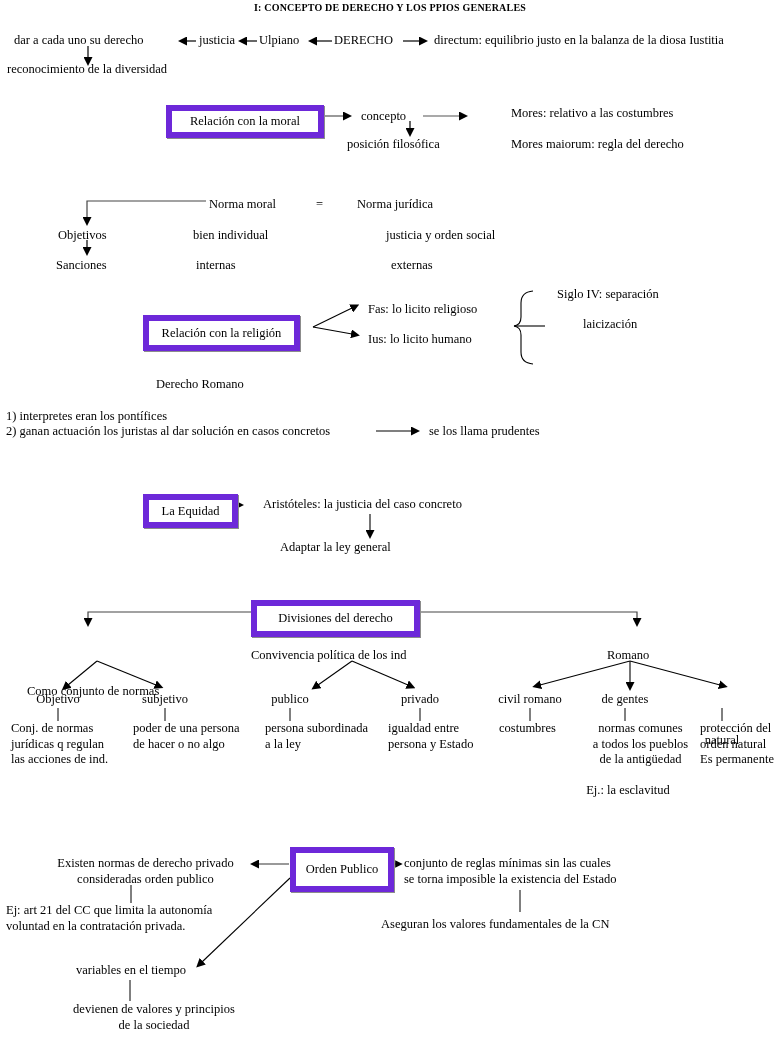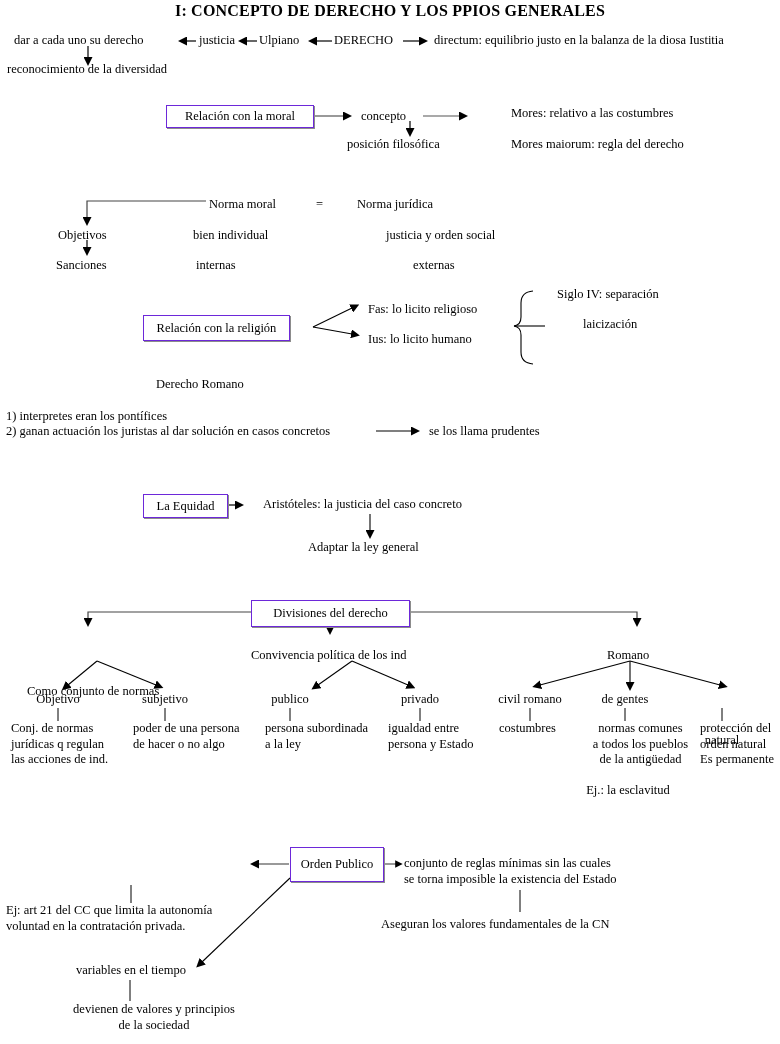--- a/index.html
+++ b/index.html
@@ -8,24 +8,24 @@
     font-family:"Liberation Serif","DejaVu Serif",serif;
     color:#000000;
   }
   .canvas{position:absolute;left:0;top:0;width:780px;height:1044px;}
   svg.lines{position:absolute;left:0;top:0;width:780px;height:1044px;pointer-events:none;}
   .t{position:absolute;font-size:12.5px;line-height:15px;white-space:nowrap;}
   .tc{position:absolute;font-size:12.5px;line-height:15px;white-space:nowrap;transform:translateX(-50%);text-align:center;}
   .tw{position:absolute;font-size:12.5px;line-height:15.5px;}
   .title{
     position:absolute;left:0;top:2px;width:780px;text-align:center;
-    font-size:16px;font-weight:bold;letter-spacing:0.2px;
+    font-size:10px;font-weight:bold;letter-spacing:0.2px;
   }
   .box{
-    position:absolute;border:1px solid #6d28d9;background:#ffffff;
+    position:absolute;border:6px solid #6d28d9;background:#ffffff;
     box-shadow:1px 1px 0 #8c8c8c;
     display:flex;align-items:center;justify-content:center;
     font-size:12.5px;
   }
 </style>
 </head>
 <body>
 
 <div class="canvas">
 
@@ -158,40 +158,40 @@
   <div class="t" style="left:209px;top:197px;">Norma moral</div>
   <div class="t" style="left:316px;top:197px;">=</div>
   <div class="t" style="left:357px;top:197px;">Norma jurídica</div>
 
   <div class="t" style="left:58px;top:228px;">Objetivos</div>
   <div class="t" style="left:193px;top:228px;">bien individual</div>
   <div class="t" style="left:386px;top:228px;">justicia y orden social</div>
 
   <div class="t" style="left:56px;top:258px;">Sanciones</div>
   <div class="t" style="left:196px;top:258px;">internas</div>
-  <div class="t" style="left:413px;top:258px;">externas</div>
+  <div class="t" style="left:391px;top:258px;">externas</div>
 
   <div class="box" style="left:143px;top:315px;width:145px;height:24px;">
     <span>Relación con la religión</span>
   </div>
   <div class="t" style="left:368px;top:302px;">Fas: lo licito religioso</div>
   <div class="t" style="left:368px;top:332px;">Ius: lo licito humano</div>
   <div class="t" style="left:557px;top:287px;">Siglo IV: separación</div>
   <div class="t" style="left:583px;top:317px;">laicización</div>
 
   <div class="t" style="left:156px;top:377px;">Derecho Romano</div>
   <div class="t" style="left:6px;top:409px;">1) interpretes eran los pontífices</div>
   <div class="t" style="left:6px;top:424px;">2) ganan actuación los juristas al dar solución en casos concretos</div>
   <div class="t" style="left:429px;top:424px;">se los llama prudentes</div>
 
   <div class="box" style="left:143px;top:494px;width:83px;height:22px;">
     <span>La Equidad</span>
   </div>
   <div class="t" style="left:263px;top:497px;">Aristóteles: la justicia del caso concreto</div>
-  <div class="t" style="left:308px;top:540px;text-align:right;">Adaptar la ley general</div>
+  <div class="t" style="left:280px;top:540px;text-align:right;">Adaptar la ley general</div>
 
   <div class="box" style="left:251px;top:600px;width:157px;height:25px;">
     <span>Divisiones del derecho</span>
   </div>
 
   <div class="t" style="left:27px;top:684px;">Como conjunto de normas</div>
   <div class="t" style="left:251px;top:648px;">Convivencia política de los ind</div>
   <div class="t" style="left:607px;top:648px;">Romano</div>
 
   <div class="tc" style="left:58px;top:692px;">Objetivo</div>
@@ -218,20 +218,22 @@
   <div class="tw" style="left:700px;top:721px;width:82px;white-space:pre-line;">protección del
 orden natural
 Es permanente</div>
 
   <div class="tc" style="left:628px;top:783px;">Ej.: la esclavitud</div>
 
   <div class="box" style="left:290px;top:847px;width:92px;height:33px;">
     <span>Orden Publico</span>
   </div>
 
+  <div class="tw" style="left:38px;top:856px;width:215px;white-space:pre-line;text-align:center;">Existen normas de derecho privado
+consideradas orden publico</div>
   <div class="tw" style="left:6px;top:903px;width:260px;white-space:pre-line;">Ej: art 21 del CC que limita la autonomía
 voluntad en la contratación privada.</div>
 
   <div class="tw" style="left:404px;top:856px;width:260px;white-space:pre-line;">conjunto de reglas mínimas sin las cuales
 se torna imposible la existencia del Estado</div>
   <div class="tw" style="left:381px;top:917px;width:320px;white-space:pre-line;">Aseguran los valores fundamentales de la CN</div>
 
   <div class="tc" style="left:131px;top:963px;">variables en el tiempo</div>
   <div class="tw" style="left:54px;top:1002px;width:200px;white-space:pre-line;text-align:center;">devienen de valores y principios
 de la sociedad</div>

